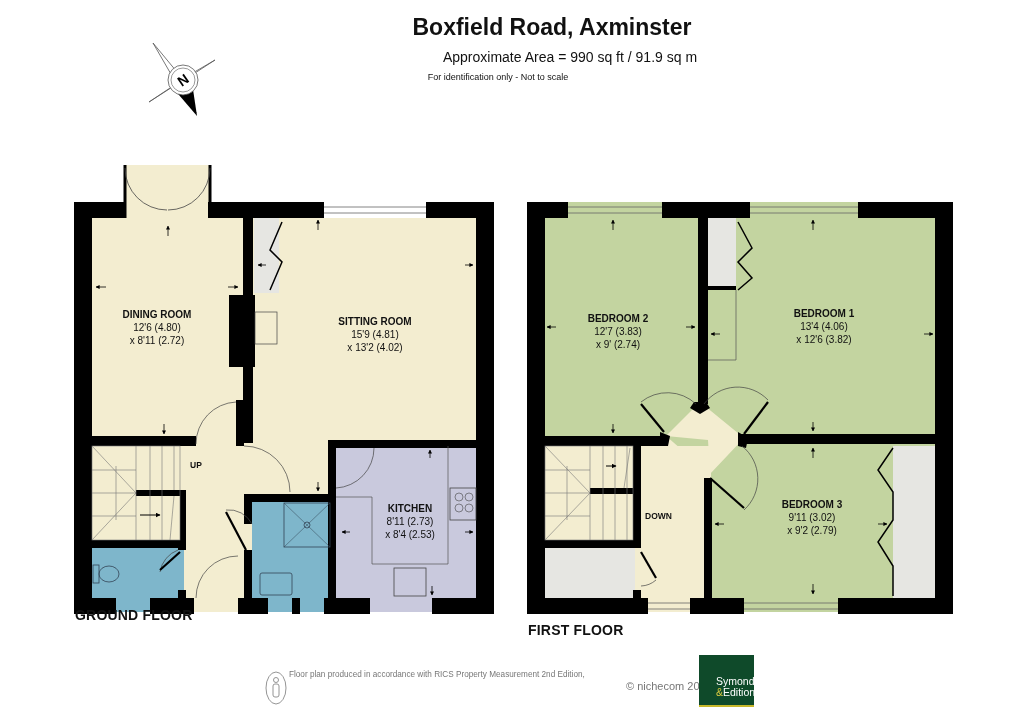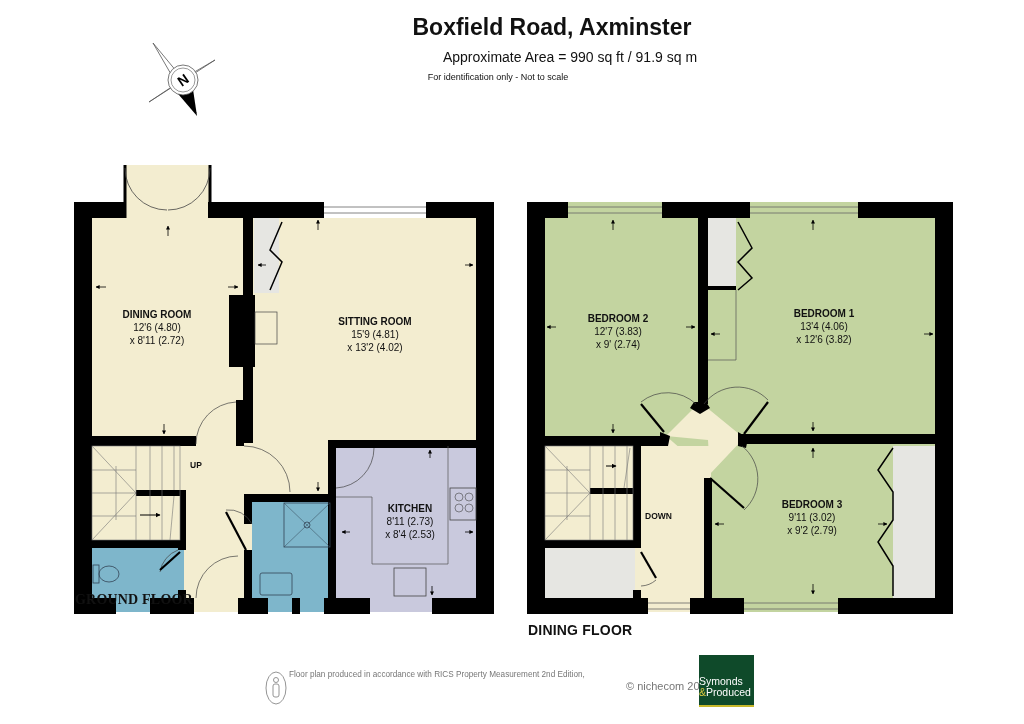--- a/index.html
+++ b/index.html
@@ -8,21 +8,21 @@
   .title span { display:inline-block; }
   .subtitle { position:absolute; left:0; width:1024px; top:49px; text-align:center; font-size:14px; padding-left:116px; box-sizing:border-box; }
   .note { position:absolute; left:0; width:916px; top:72px; text-align:center; font-size:9px; padding-left:80px; box-sizing:border-box; }
   svg.plan { position:absolute; left:0; top:0; }
   .floor-label { position:absolute; font-size:14px; font-weight:bold; letter-spacing:0.2px; }
   .room-name { font-family:"Liberation Sans", sans-serif; font-size:10px; font-weight:bold; fill:#111; }
   .room-dim { font-family:"Liberation Sans", sans-serif; font-size:10px; fill:#111; }
   .small-label { font-family:"Liberation Sans", sans-serif; font-size:8.5px; font-weight:bold; fill:#111; }
   .footer-text { position:absolute; left:289px; top:669px; font-size:8.2px; color:#777; line-height:11px; }
   .copyright { position:absolute; left:626px; top:680px; font-size:11px; color:#777; }
-  .logo { position:absolute; left:699px; top:655px; width:55px; height:52px; background:#0f4a2a; color:#fff; font-size:10.5px; line-height:11px; box-sizing:border-box; padding:21px 0 0 0; border-bottom:2px solid #c7b82a; }
+  .logo { position:absolute; left:699px; top:655px; width:55px; height:52px; background:#0f4a2a; color:#fff; font-size:10.5px; line-height:11px; box-sizing:border-box; padding:21px 0 0 17px; border-bottom:2px solid #c7b82a; }
   .logo .amp { color:#d8c840; }
   .ipms-icon { position:absolute; left:265px; top:671px; }
 </style>
 </head>
 <body>
 
 <div class="title"><span>Boxfield Road, Axminster</span></div>
 <div class="subtitle">Approximate Area = 990 sq ft / 91.9 sq m</div>
 <div class="note">For identification only - Not to scale</div>
 
@@ -268,30 +268,30 @@
     <text class="room-dim" x="824" y="343" text-anchor="middle">x 12'6 (3.82)</text>
 
     <text class="room-name" x="812" y="508" text-anchor="middle">BEDROOM 3</text>
     <text class="room-dim" x="812" y="521" text-anchor="middle">9'11 (3.02)</text>
     <text class="room-dim" x="812" y="534" text-anchor="middle">x 9'2 (2.79)</text>
 
     <text class="small-label" x="645" y="519">DOWN</text>
   </g>
 </svg>
 
-<div class="floor-label" style="left:75px; top:592px;font-family:Liberation Serif, serif;">GROUND FLOOR</div>
-<div class="floor-label" style="left:528px; top:622px;">DINING FLOOR</div>
+<div class="floor-label" style="left:75px; top:607px;">GROUND FLOOR</div>
+<div class="floor-label" style="left:528px; top:622px;">FIRST FLOOR</div>
 
 <svg class="ipms-icon" width="22" height="34" viewBox="0 0 22 34">
   <ellipse cx="11" cy="17" rx="10" ry="16" fill="none" stroke="#888" stroke-width="0.9"></ellipse>
   <circle cx="11" cy="9" r="2.5" fill="none" stroke="#888" stroke-width="0.9"></circle>
   <rect x="8" y="13" width="6" height="13" rx="2" fill="none" stroke="#888" stroke-width="0.9"></rect>
 </svg>
 
 <div class="footer-text">
   <div>Floor plan produced in accordance with RICS Property Measurement 2nd Edition,</div>
 </div>
 <div class="copyright">© nichecom 2026.</div>
 
 <div class="logo">
   <div>Symonds</div>
-  <div><span class="amp">&amp;</span><span>Produced</span></div>
+  <div><span class="amp">&amp;</span><span>Edition</span></div>
 </div>
 
 </body></html>

